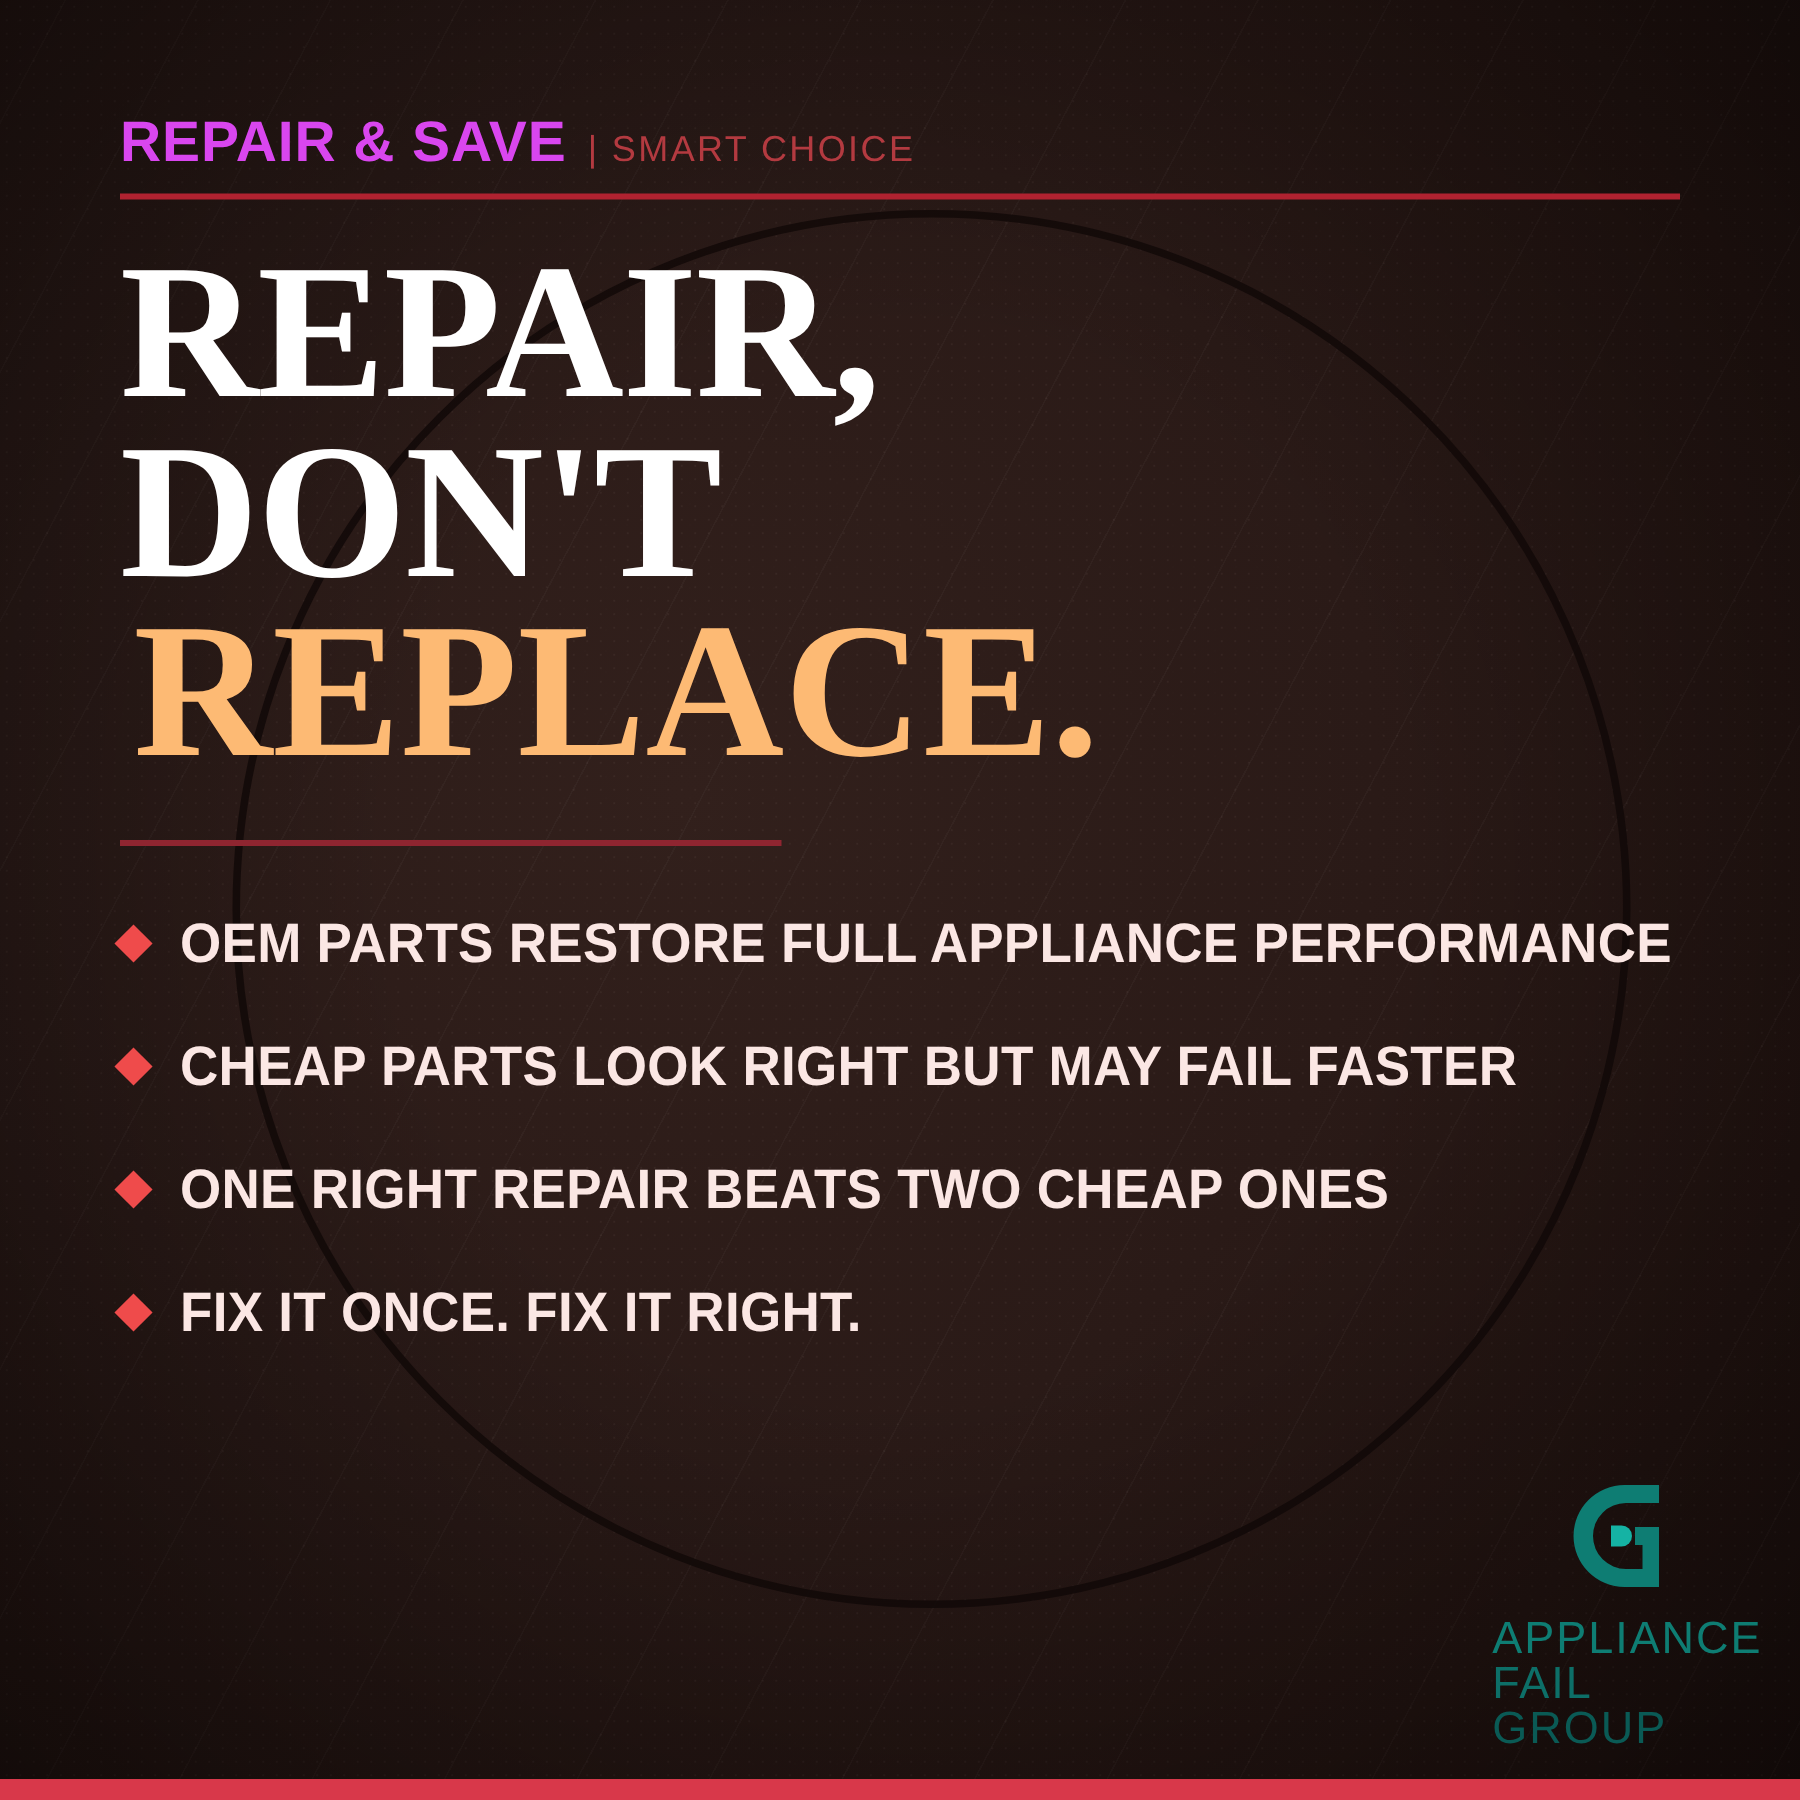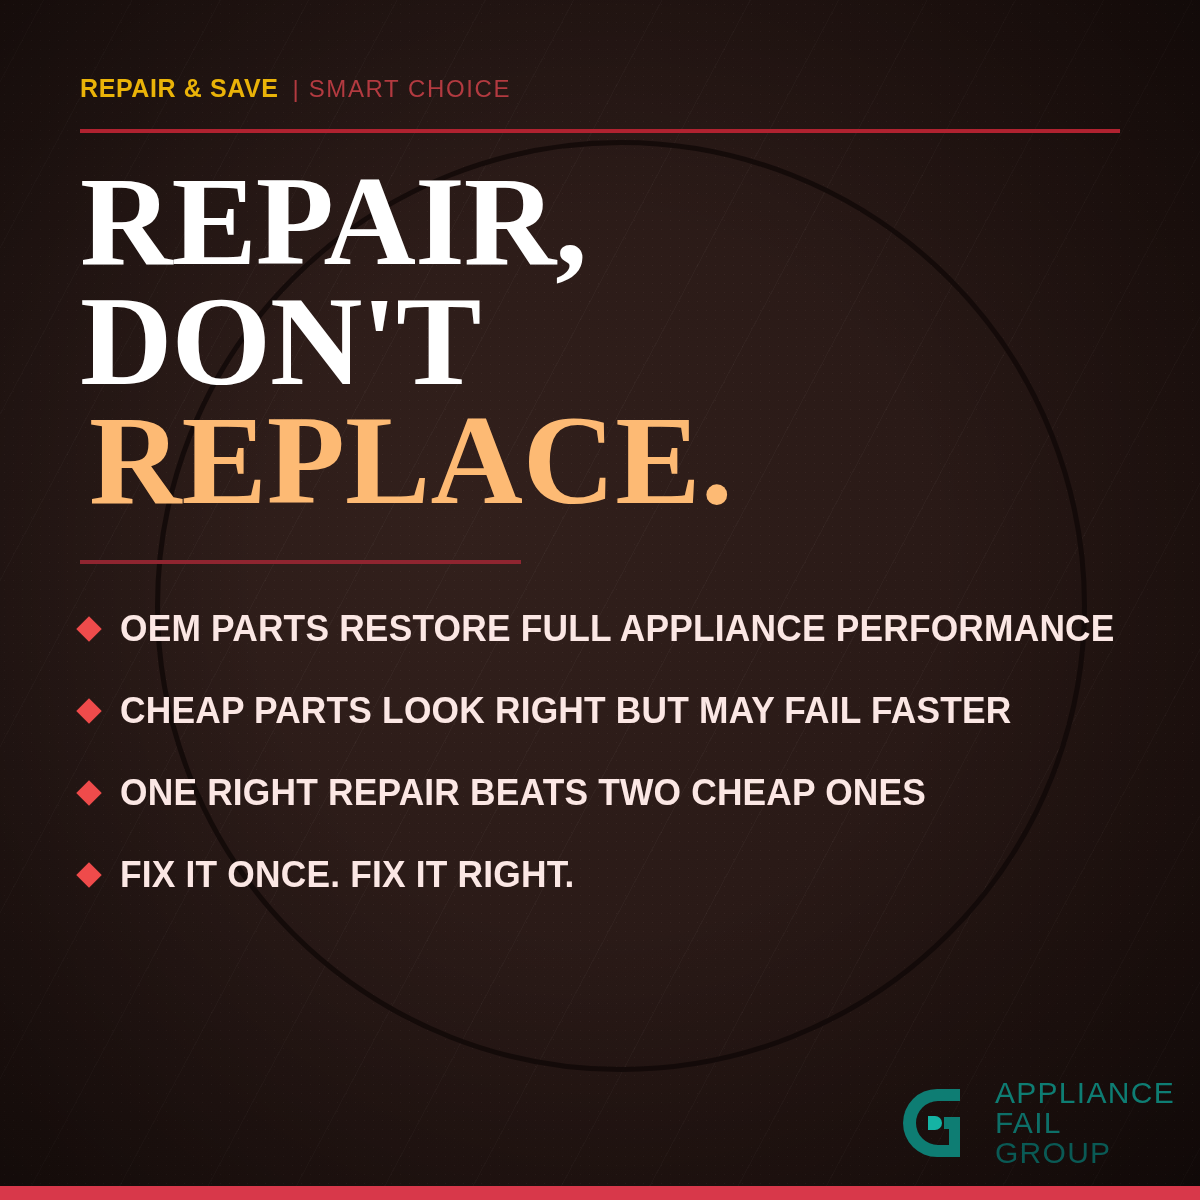--- a/index.html
+++ b/index.html
@@ -60,23 +60,23 @@
   }
 
   
   .eyebrow {
     position:absolute;
     left:80px; top:74px;
     display:flex; align-items:baseline;
     white-space:nowrap;
   }
   .eyebrow-main {
-    font-size:25px;
+    font-size:38px;
     font-weight:bold;
-    color:#eab308;
+    color:#d946ef;
     letter-spacing:.6px;
   }
   .eyebrow-sub {
     font-size:24px;
     font-weight:normal;
     color:#b33a40;
     letter-spacing:1.6px;
     margin-left:14px;
   }
 
@@ -145,20 +145,21 @@
     transform-origin:left center;
   }
 
   
   .logo {
     position:absolute;
     right:25px; bottom:32px;
     display:flex;
     align-items:center;
     gap:14px;
+    flex-direction:column;
   }
   .logo-mark {
     position:relative;
     width:84px; height:80px;
     flex:0 0 auto;
   }
   .logo-words {
     display:flex;
     flex-direction:column;
     line-height:1.0;

